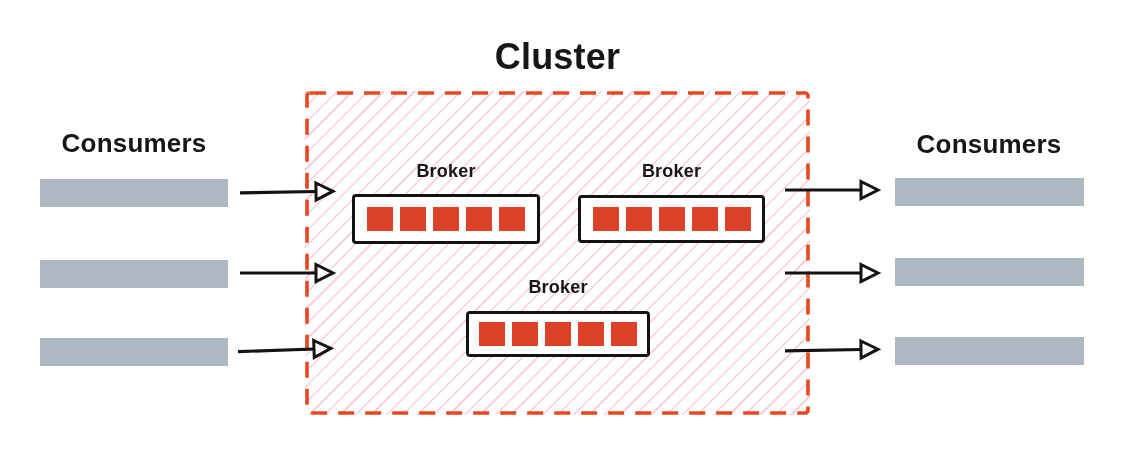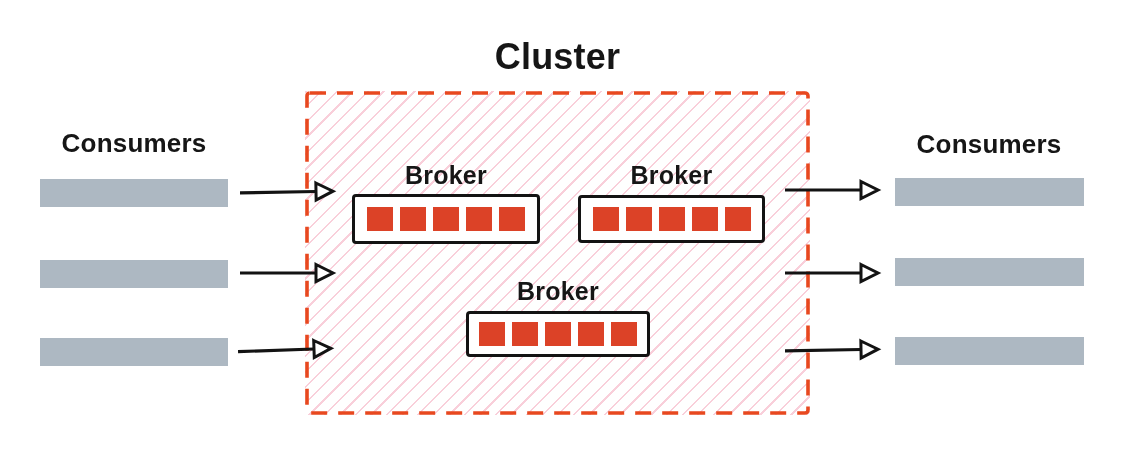--- a/index.html
+++ b/index.html
@@ -15,21 +15,21 @@
   .diagram-label {
     position: absolute;
     text-align: center;
     font-weight: 600;
     letter-spacing: 0.2px;
     color: #161616;
     white-space: nowrap;
   }
   .title-label   { font-size: 36px; text-align: center; }
   .group-label   { font-size: 26px; }
-  .broker-label  { font-size: 25px; }
+  .broker-label  { font-size: 18px; }
 
   .cluster-box {
     position: absolute;
     left: 305px; top: 91px;
     width: 505px; height: 324px;
     background-image: repeating-linear-gradient(
       135deg,
       #f9cfda 0px, #f9cfda 1.7px,
       transparent 1.7px, transparent 11px
     );

